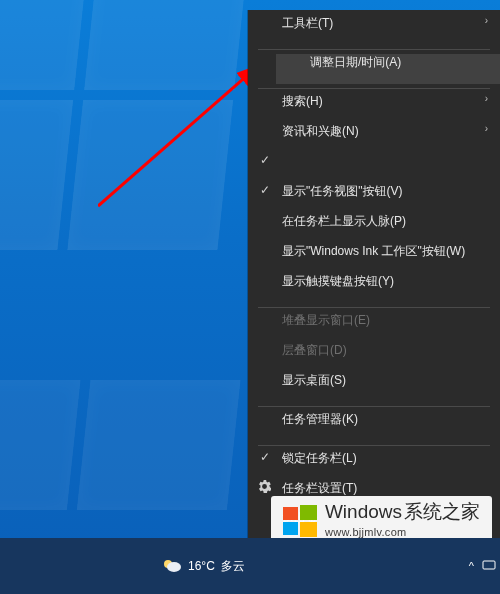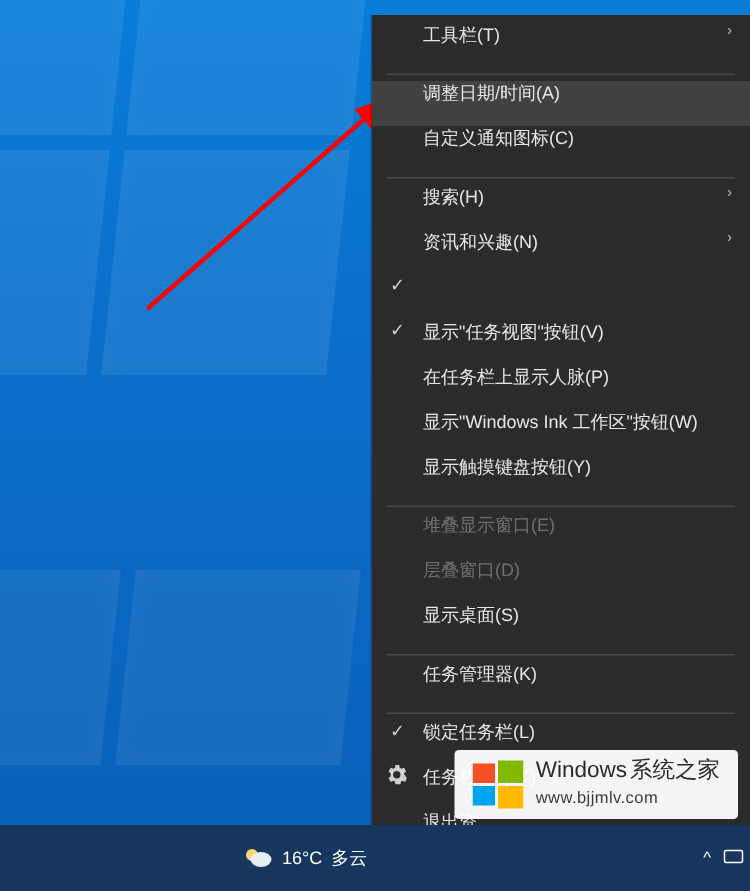--- a/index.html
+++ b/index.html
@@ -65,21 +65,21 @@
     }
     .menu-item {
       display: flex;
       align-items: flex-start;
       height: 30px;
       padding: 0 12px 0 34px;
       position: relative;
       white-space: nowrap;
       cursor: default;
     }
-    .menu-item.highlight { background: #414141; }
+    .menu-item.highlight { background: #414141; margin-left: 28px; }
     .menu-item.disabled { color: #6f6f6f; }
     .menu-sep {
       height: 1px;
       margin: 4px 10px;
       background: #4a4a4a;
     }
     .submenu-arrow {
       margin-left: auto;
       font-size: 10px;
       color: #bdbdbd;
@@ -89,21 +89,21 @@
       left: 10px;
       width: 14px;
       text-align: center;
     }
     .checkmark { font-size: 12px; color: #d0d0d0; }
     .lefticon svg { display: block; }
 
     .taskbar {
       position: absolute;
       left: 0; right: 0; bottom: 0;
-      height: 44px;
+      height: 56px;
       background: #17365e;
       display: flex;
       align-items: center;
       color: #fff;
       font-size: 12px;
     }
     .tray {
       margin-left: auto;
       display: flex;
       align-items: center;
@@ -123,21 +123,21 @@
       bottom: 48px;
       display: flex;
       align-items: center;
       gap: 8px;
       background: rgba(255,255,255,0.95);
       padding: 6px 12px;
       border-radius: 3px;
     }
     .watermark-logo svg { display: block; }
     .watermark-text { line-height: 1.1; }
-    .watermark-text .t1 { font-size: 15px; color: #2b2b2b; display:flex; align-items:center; gap:2px;}
+    .watermark-text .t1 { font-size: 19px; color: #2b2b2b; display:flex; align-items:center; gap:2px;}
     .watermark-text .t2 { font-size: 11px; color: #3a3a3a; letter-spacing: 0.3px; }
   </style>
 </head>
 <body>
 
 <div class="desktop">
   <div class="winlogo">
     <div class="pane p1"></div>
       <div class="pane p2"></div>
       <div class="pane p3"></div>
@@ -159,23 +159,20 @@
 </svg>
 
 <div class="context-menu">
   <div class="menu-item">
     <span>工具栏(T)</span>
     <span class="submenu-arrow">›</span>
   </div>
   <div class="menu-sep"></div>
   <div class="menu-item highlight">
     <span>调整日期/时间(A)</span>
-  </div>
-  <div class="menu-item">
-    <span>自定义通知图标(C)</span>
   </div>
   <div class="menu-sep"></div>
   <div class="menu-item">
     <span>搜索(H)</span>
     <span class="submenu-arrow">›</span>
   </div>
   <div class="menu-item">
     <span>资讯和兴趣(N)</span>
     <span class="submenu-arrow">›</span>
   </div>

